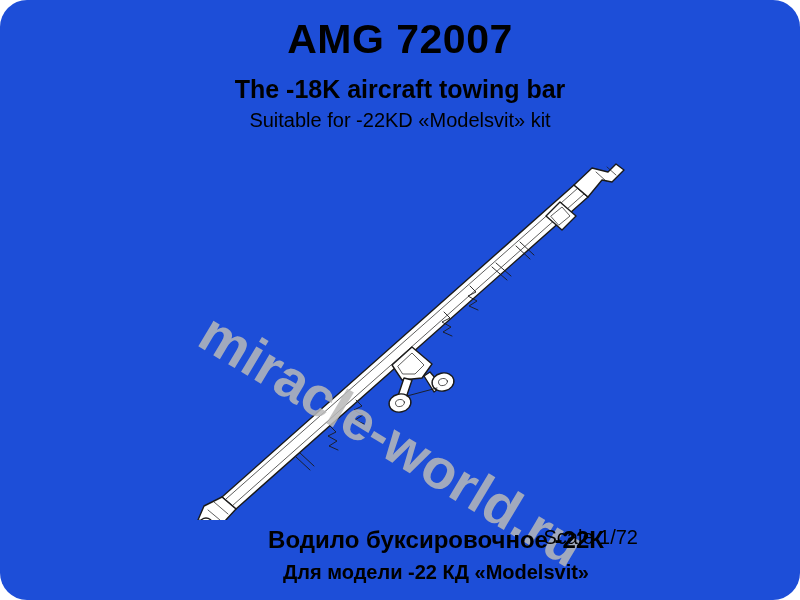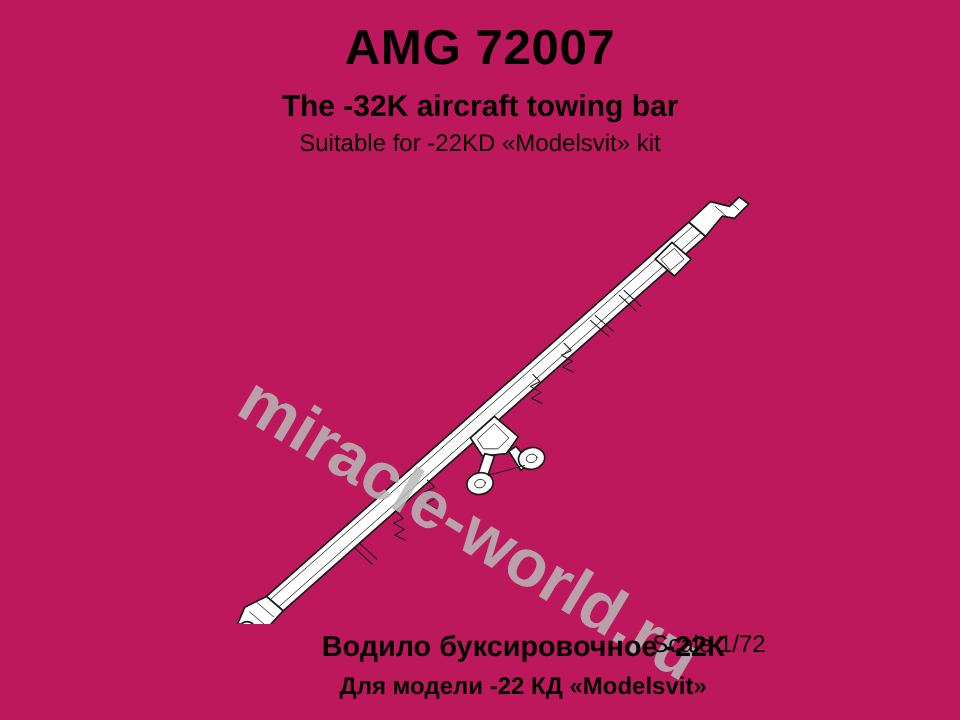--- a/index.html
+++ b/index.html
@@ -10,22 +10,23 @@
     width: 800px;
     height: 600px;
     background: #ffffff;
     font-family: "Liberation Sans", sans-serif;
     overflow: hidden;
   }
   .page {
     position: relative;
     width: 800px;
     height: 600px;
-    background: #be185d;
+    background: #1d4ed8;
     box-sizing: border-box;
+    border-radius: 27px;
   }
   
   .header {
     position: absolute;
     left: 0;
     top: 18px;
     width: 800px;
     text-align: center;
   }
   .product-code {
@@ -119,21 +120,21 @@
     font-family: "Liberation Sans", sans-serif;
   }
 </style>
 </head>
 <body>
 
 <div class="page">
 
   <div class="header">
     <div class="product-code">AMG 72007</div>
-    <div class="title-line">The      -32K aircraft towing bar</div>
+    <div class="title-line">The      -18K aircraft towing bar</div>
     <div class="subtitle-line">Suitable for      -22KD «Modelsvit» kit</div>
   </div>
 
   <div class="artwork">
     <svg width="800" height="370" viewBox="0 0 800 370" xmlns="http://www.w3.org/2000/svg">
       <g fill="#ffffff" stroke="#1a1a1a" stroke-width="1.4" stroke-linejoin="round" stroke-linecap="round">
 
         <path d="M 222,347 L 574,35 L 588,47 L 236,359 Z"></path>
 
         <path d="M 226,349 L 578,38" stroke-width="0.7"></path>

